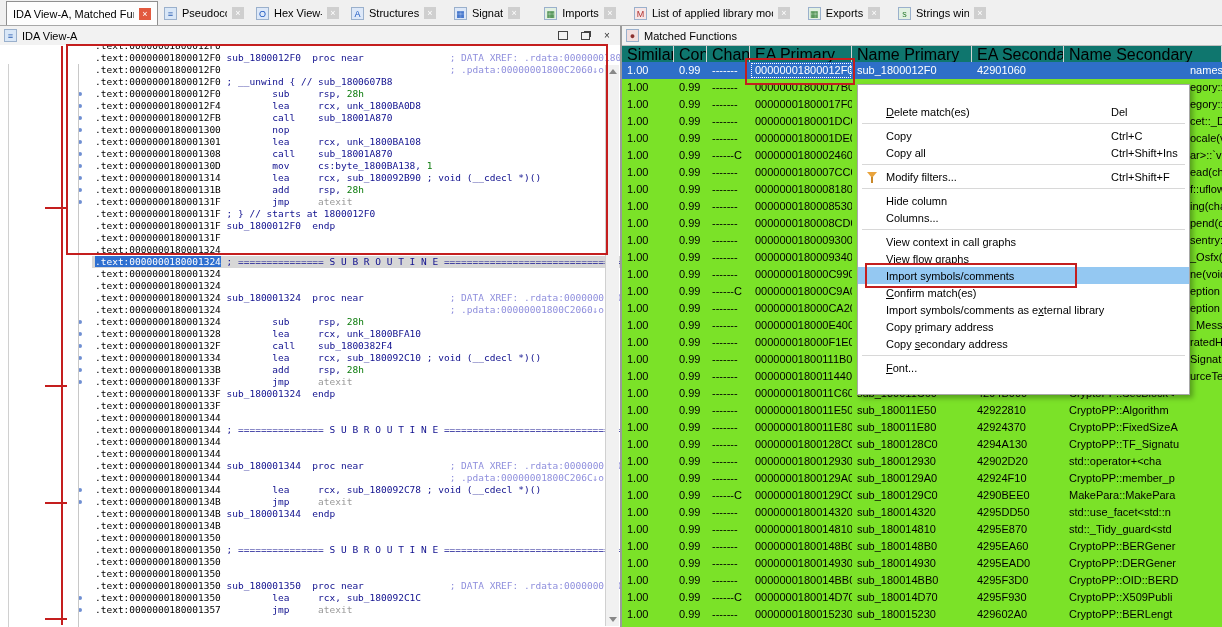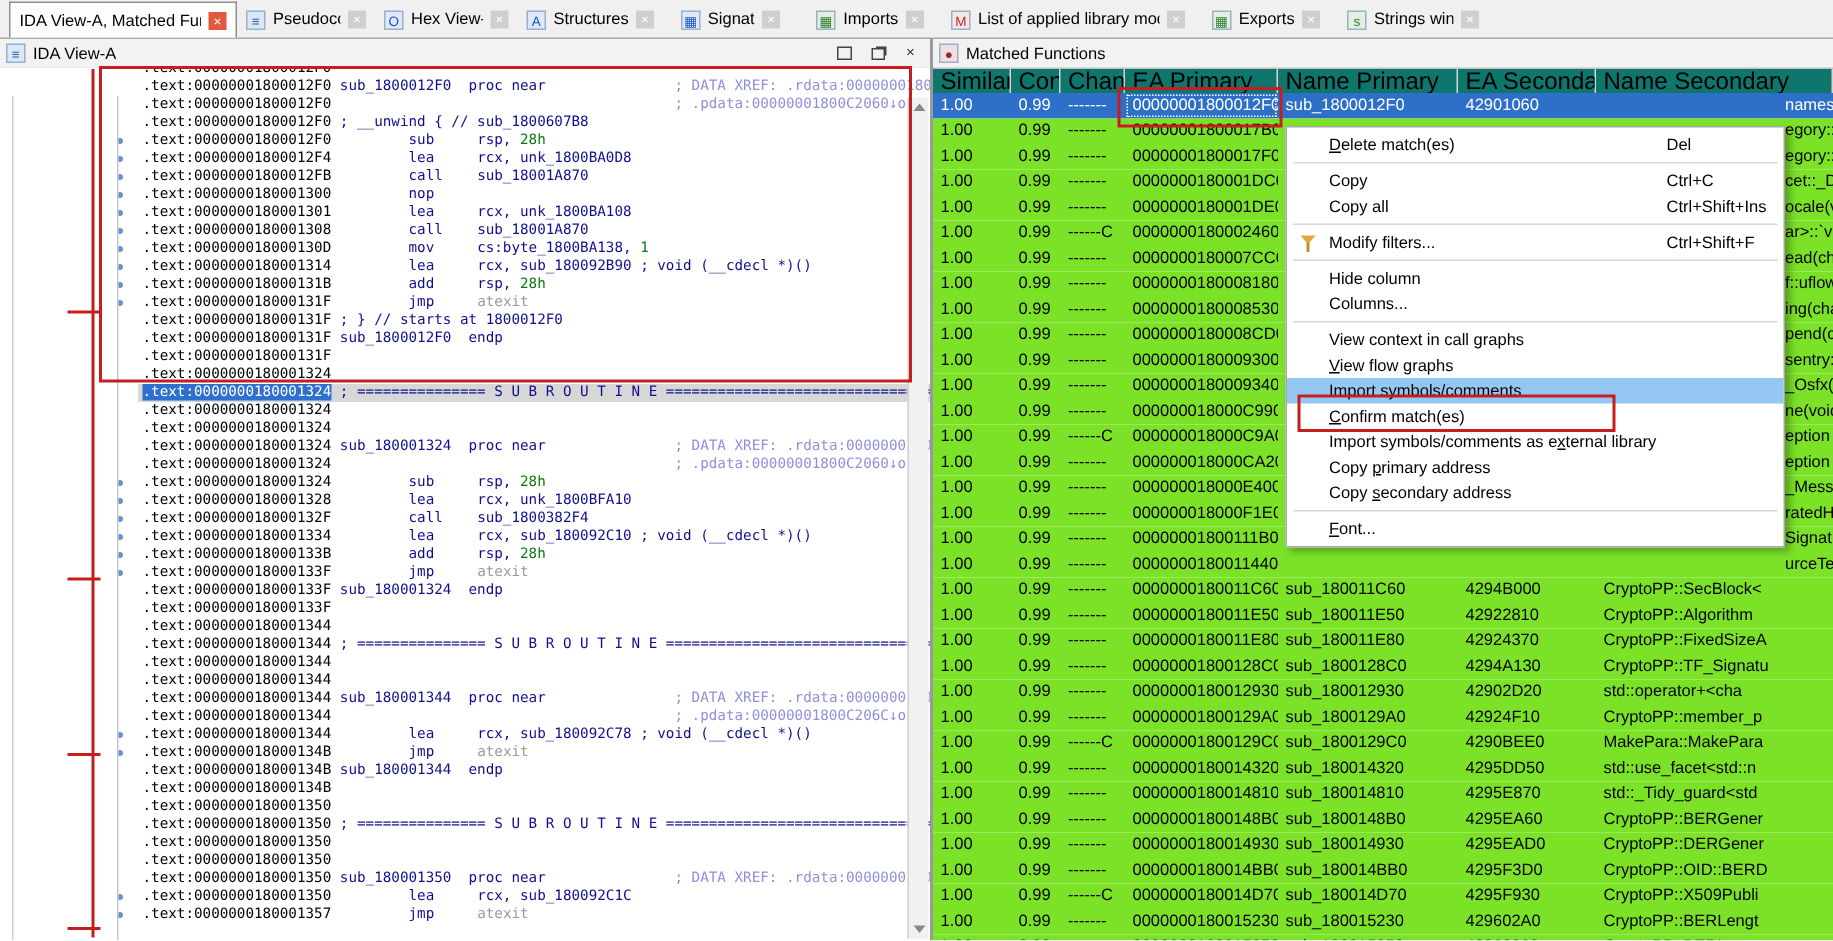--- a/index.html
+++ b/index.html
@@ -65,21 +65,21 @@
   .mc{padding-left:5px;box-sizing:border-box;overflow:hidden;white-space:nowrap;height:17px;
       line-height:17px;}
   .c-sim{flex:0 0 52px;} .c-conf{flex:0 0 33px;} .c-chg{flex:0 0 43px;}
   .c-ea1{flex:0 0 102px;} .c-n1{flex:0 0 120px;} .c-ea2{flex:0 0 92px;}
   .c-n2{flex:1 1 auto;min-width:0;}
   .c-n2.frag{padding-left:126px;}
   .sel .c-ea1{outline:1px dotted #fff;outline-offset:-2px;}
   
   #ctxmenu{position:absolute;left:857px;top:84px;width:333px;background:#fff;
            border:1px solid #a8a8a8;box-shadow:3px 3px 5px rgba(0,0,0,.3);
-           padding:3px 0;box-sizing:border-box;font-size:11px;color:#000;}
+           padding:18px 0;box-sizing:border-box;font-size:11px;color:#000;}
   .mi{height:17px;display:flex;align-items:center;}
   .mi.hl{background:#94c8f2;}
   .mi-icon{flex:0 0 28px;display:flex;justify-content:center;}
   .mi-label{flex:0 0 225px;white-space:nowrap;overflow:hidden;}
   .mi-short{flex:1;white-space:nowrap;}
   .msep{height:7px;position:relative;}
   .msep:after{content:"";position:absolute;left:4px;right:4px;top:3px;height:1px;background:#d8d8d8;}
   .funnel{width:0;height:0;border-left:5px solid transparent;border-right:5px solid transparent;
           border-top:6px solid #e8a33d;position:relative;margin-top:-3px;}
   .funnel:after{content:"";position:absolute;left:-1px;top:-1px;width:2px;height:6px;background:#c8882a;}

